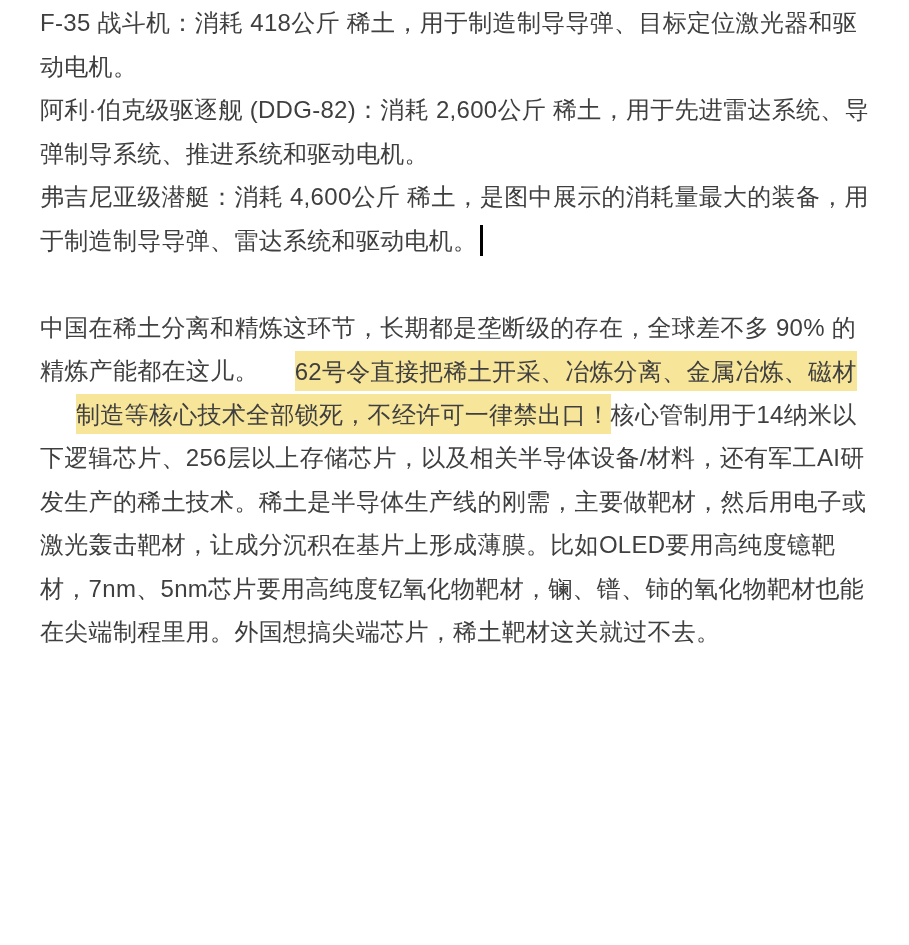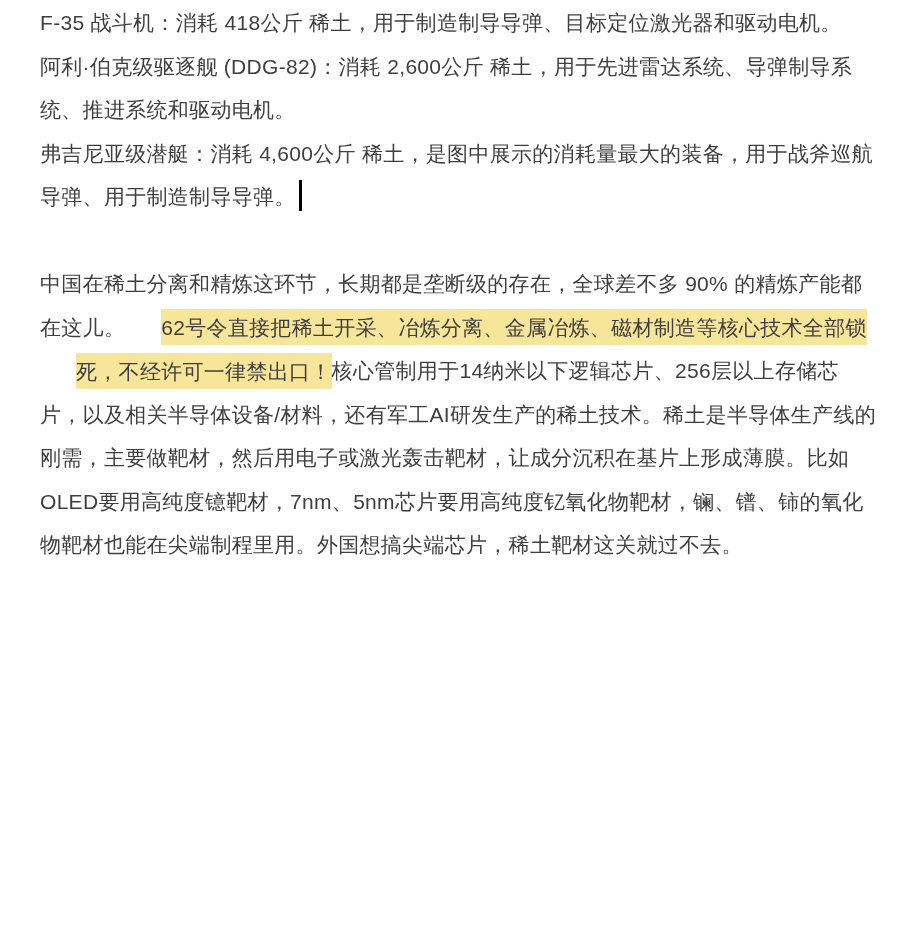--- a/index.html
+++ b/index.html
@@ -10,21 +10,21 @@
   body {
     width: 909px;
     height: 945px;
     overflow: hidden;
     font-family: "Liberation Sans", "DejaVu Sans", sans-serif;
   }
   .doc {
     box-sizing: border-box;
     width: 909px;
     padding: 1px 33px 0 40px;
-    font-size: 21px;
+    font-size: 24px;
     line-height: 43.5px;
     letter-spacing: 0.3px;
     text-align: left;
     word-break: normal;
     overflow-wrap: break-word;
   }
   p.para {
     margin: 0;
   }
   p.para.blank-before {
@@ -44,15 +44,15 @@
     vertical-align: -7px;
     margin-left: 3px;
   }
 </style>
 </head>
 <body>
 
 <div class="doc" style="color: rgb(63, 63, 63);">
     <p class="para"><span>F-35 战斗机：消耗 418公斤 稀土，用于制造制导导弹、目标定位激光器和驱动电机。</span></p>
     <p class="para"><span>阿利·伯克级驱逐舰 (DDG-82)：消耗 2,600公斤 稀土，用于先进雷达系统、导弹制导系统、推进系统和驱动电机。</span></p>
-    <p class="para"><span>弗吉尼亚级潜艇：消耗 4,600公斤 稀土，是图中展示的消耗量最大的装备，用于战斧巡航导弹、用于制造制导导弹。</span><span class="caret" style="background: rgb(0, 0, 0);"></span></p>
+    <p class="para"><span>弗吉尼亚级潜艇：消耗 4,600公斤 稀土，是图中展示的消耗量最大的装备，用于制造制导导弹、雷达系统和驱动电机。</span><span class="caret" style="background: rgb(0, 0, 0);"></span></p>
     <p class="para blank-before"><span>中国在稀土分离和精炼这环节，长期都是垄断级的存在，全球差不多 90% 的精炼产能都在这儿。</span><span class="hl" style="background-color: rgb(247, 229, 154);">62号令直接把稀土开采、冶炼分离、金属冶炼、磁材制造等核心技术全部锁死，不经许可一律禁出口！</span><span>核心管制用于14纳米以下逻辑芯片、256层以上存储芯片，以及相关半导体设备/材料，还有军工AI研发生产的稀土技术。稀土是半导体生产线的刚需，主要做靶材，然后用电子或激光轰击靶材，让成分沉积在基片上形成薄膜。比如OLED要用高纯度镱靶材，7nm、5nm芯片要用高纯度钇氧化物靶材，镧、镨、铈的氧化物靶材也能在尖端制程里用。外国想搞尖端芯片，稀土靶材这关就过不去。</span></p>
   </div>
 
 </body></html>

